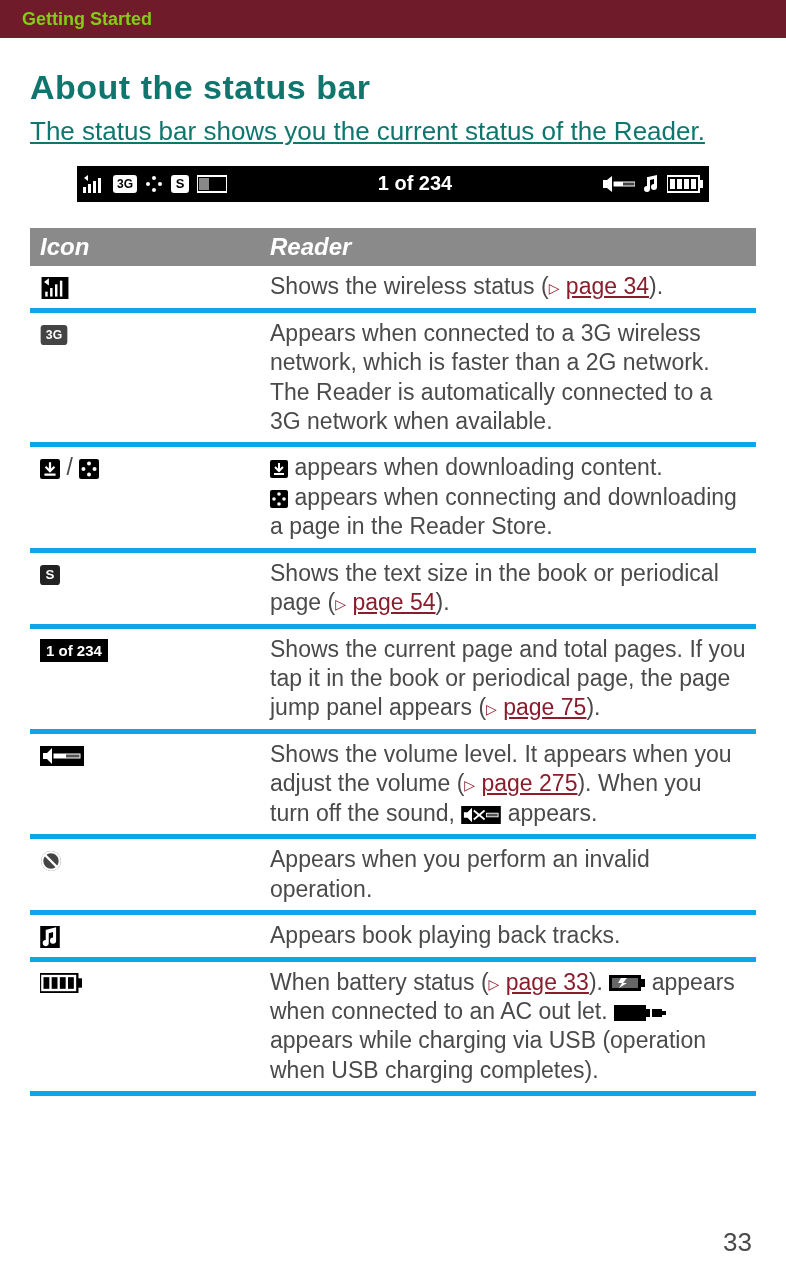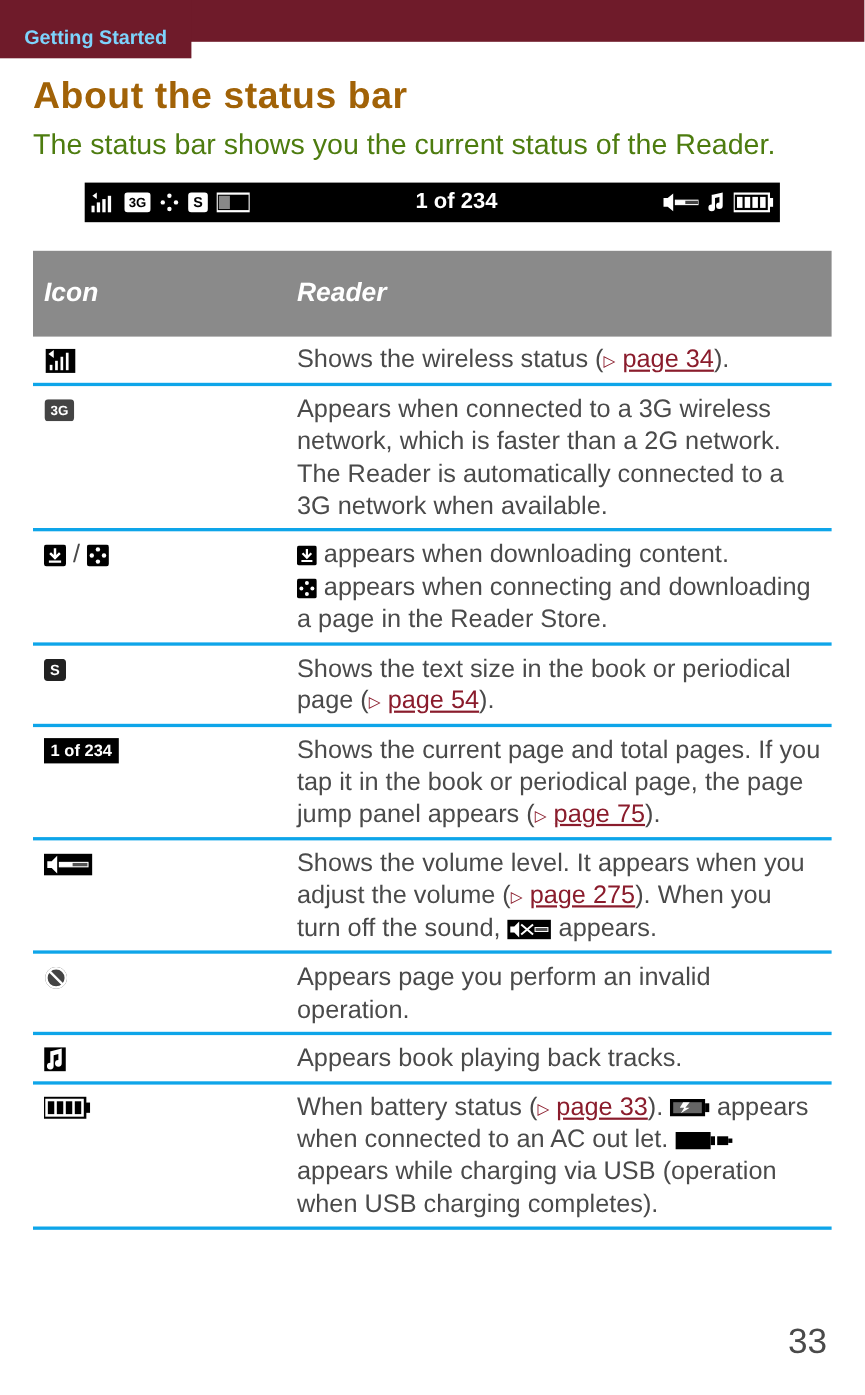--- a/index.html
+++ b/index.html
@@ -1,33 +1,33 @@
 <!DOCTYPE html>
 <html><head>
 <meta charset="utf-8">
 <style>
   html,body{margin:0;padding:0;background:#fff;font-family:Arial,Helvetica,sans-serif;}
   .page{width:786px;height:1268px;margin:0 auto;position:relative;color:#4a4a4a;}
   .tab-bar{background:#6f1b2a;height:38px;}
-  .tab{display:inline-block;background:#6f1b2a;color:#7dd3fc;font-weight:bold;font-size:18px;padding:24px 22px 0 22px;height:29px;}
+  .tab{display:inline-block;background:#6f1b2a;color:#84cc16;font-weight:bold;font-size:18px;padding:9px 22px 0 22px;height:29px;}
   .content{padding:30px 30px 0 30px;}
-  h1{font-family:Arial,Helvetica,sans-serif;font-weight:900;font-size:34px;color:#a16207;margin:0 0 8px 0;letter-spacing:0.5px;}
-  .intro{font-size:26px;line-height:1.25;margin:0 0 18px 0;color:#4d7c0f;}
+  h1{font-family:Arial,Helvetica,sans-serif;font-weight:900;font-size:34px;color:#0f766e;margin:0 0 8px 0;letter-spacing:0.5px;}
+  .intro{font-size:26px;line-height:1.25;margin:0 0 18px 0;color:#0f766e;text-decoration:underline;}
   .status-bar{display:flex;align-items:center;justify-content:center;margin:0 auto 26px auto;}
   .sb{background:#000;color:#fff;height:36px;width:620px;display:flex;align-items:center;padding:0 6px;font-size:20px;}
   .sb .left,.sb .right{display:flex;align-items:center;gap:8px;}
   .sb .center{flex:1;text-align:center;font-weight:bold;}
   .sb svg,.sb .ico{height:20px;}
   table{width:100%;border-collapse:collapse;font-size:23px;line-height:1.28;}
-  th{background:#8a8a8a;color:#fff;text-align:left;font-style:italic;font-weight:bold;padding:24px 10px;font-size:24px;}
-  td{padding:6px 10px;vertical-align:top;border-bottom:3px solid #0ea5e9;color:#4a4a4a;}
+  th{background:#8a8a8a;color:#fff;text-align:left;font-style:italic;font-weight:bold;padding:4px 10px;font-size:24px;}
+  td{padding:6px 10px;vertical-align:top;border-bottom:5px solid #0ea5e9;color:#4a4a4a;}
   td.icon-cell{width:210px;}
   a.pl{color:#8a1c2c;text-decoration:underline;}
   .pl-ico{color:#8a1c2c;font-size:14px;vertical-align:1px;}
-  .pgnum{position:absolute;bottom:30px;right:34px;font-size:32px;color:#4a4a4a;}
+  .pgnum{position:absolute;bottom:10px;right:34px;font-size:26px;color:#4a4a4a;}
   .mini-icon{display:inline-block;vertical-align:middle;}
   .mini-icon svg{display:block;}
 </style>
 </head>
 <body>
 
 <div class="page">
 
   <div class="tab-bar">
     <span class="tab">Getting Started</span>
@@ -230,21 +230,21 @@
         <tr>
           <td class="icon-cell">
             <span class="mini-icon">
               <svg width="22" height="22" viewBox="0 0 20 20">
                   <circle cx="10" cy="10" r="9" fill="#444"></circle>
                   <circle cx="10" cy="10" r="8" fill="none" stroke="#fff" stroke-width="2"></circle>
                   <line x1="4" y1="4" x2="16" y2="16" stroke="#fff" stroke-width="2"></line>
                 </svg>
             </span>
           </td>
-          <td>Appears page you perform an invalid operation.</td>
+          <td>Appears when you perform an invalid operation.</td>
         </tr>
 
         <tr>
           <td class="icon-cell">
             <span class="mini-icon">
               <svg width="20" height="22" viewBox="0 0 16 18">
                   <rect width="16" height="18" fill="#000"></rect>
                   <path d="M5 3 L13 1 V12 A2.5 2.5 0 1 1 10.5 9.5 V5 L7 6 V14 A2.5 2.5 0 1 1 4.5 11.5 V3 Z" fill="#fff"></path>
                 </svg>
             </span>

